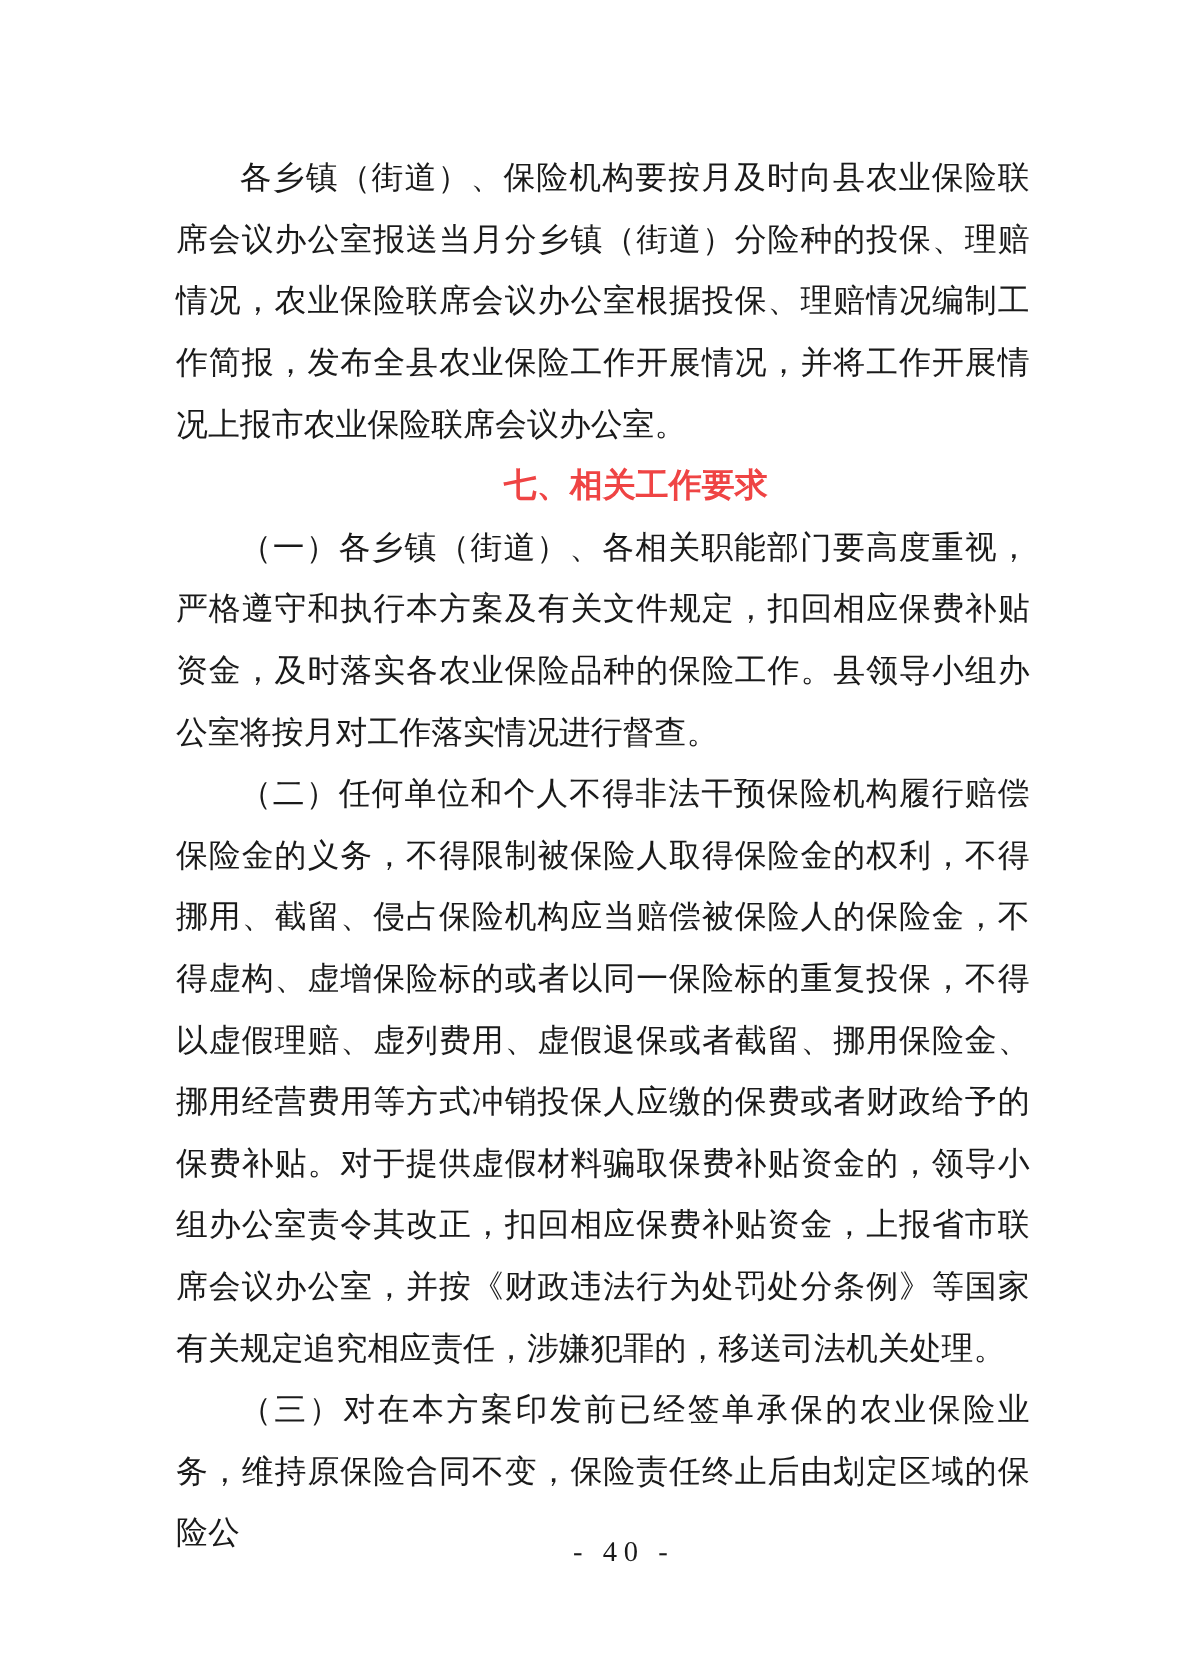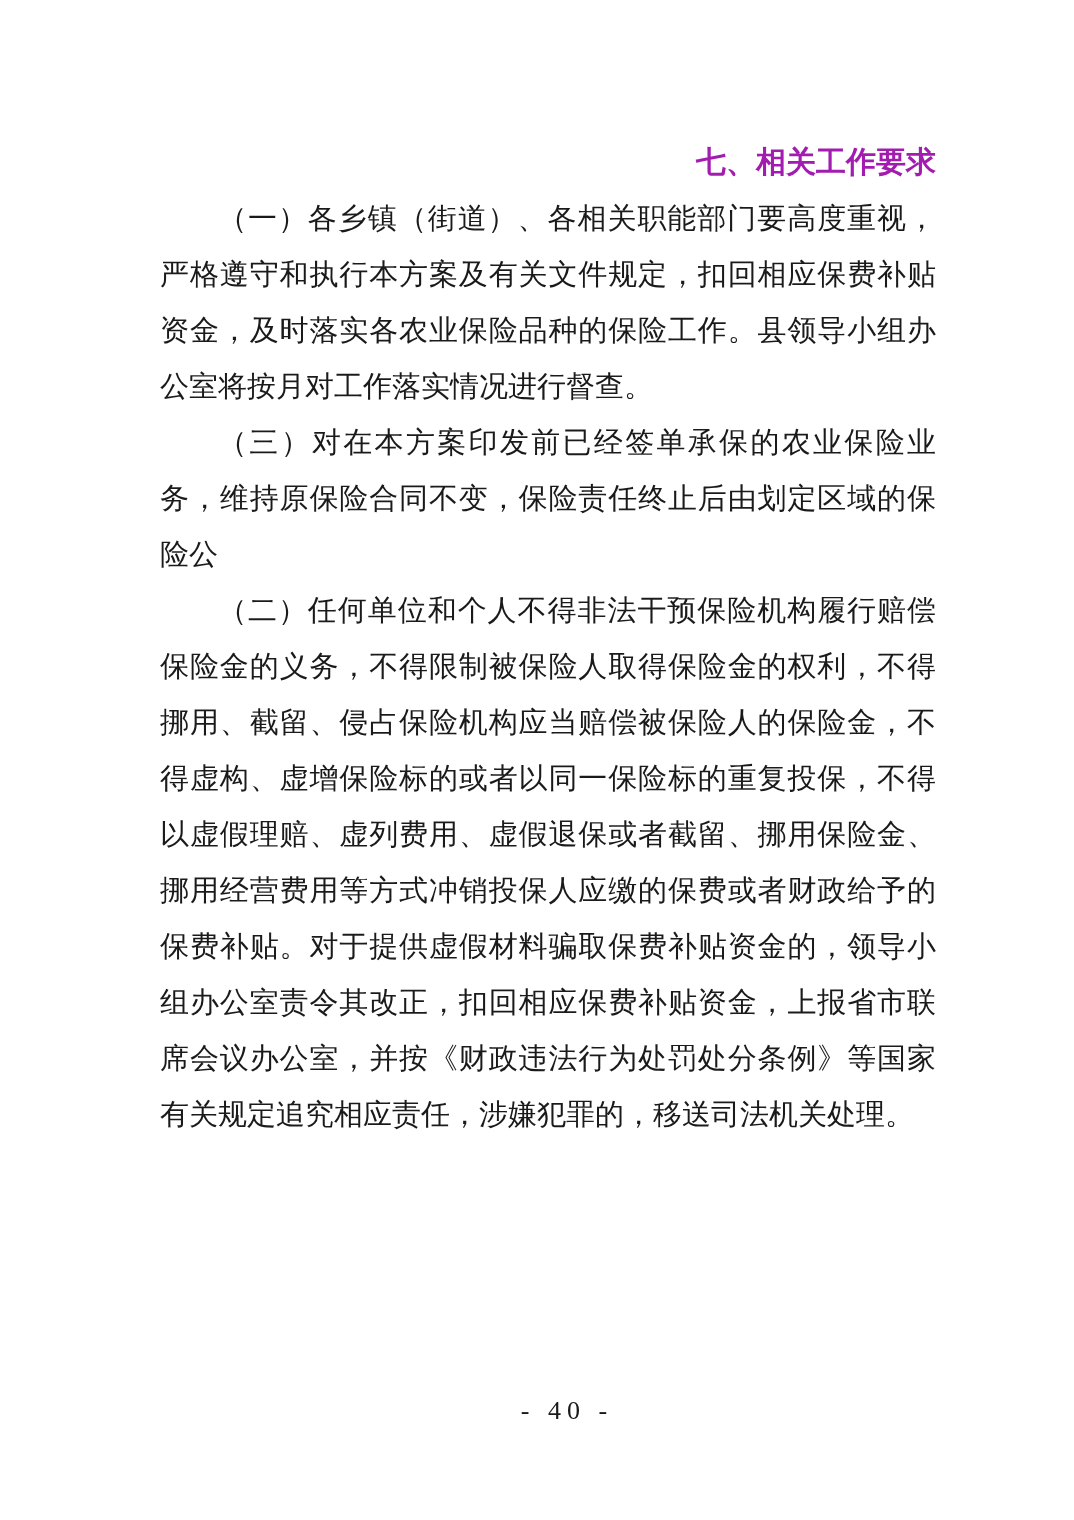--- a/index.html
+++ b/index.html
@@ -30,40 +30,41 @@
     text-indent: 2em;
     letter-spacing: 0;
   }
   .heading {
     margin: 0;
     font-size: 30px;
     line-height: 56px;
     text-indent: 2em;
     font-weight: bold;
     font-family: "Liberation Sans", "DejaVu Sans", sans-serif;
-    color: #a21caf;
-    text-align: right;
+    color: #ef4444;
+    text-align: center;
   }
   .page-number {
     position: absolute;
     top: 1396px;
     left: 0;
     width: 100%;
     text-align: center;
     font-size: 26px;
     letter-spacing: 6px;
     color: #1a1a1a;
     font-family: "Liberation Serif", "DejaVu Serif", serif;
     margin-left: 30px;
   }
 </style>
 </head>
 <body>
 
 <div class="page">
   <div class="content">
+    <p class="body-para">各乡镇（街道）、保险机构要按月及时向县农业保险联席会议办公室报送当月分乡镇（街道）分险种的投保、理赔情况，农业保险联席会议办公室根据投保、理赔情况编制工作简报，发布全县农业保险工作开展情况，并将工作开展情况上报市农业保险联席会议办公室。</p>
     <h2 class="heading">七、相关工作要求</h2>
     <p class="body-para">（一）各乡镇（街道）、各相关职能部门要高度重视，严格遵守和执行本方案及有关文件规定，扣回相应保费补贴资金，及时落实各农业保险品种的保险工作。县领导小组办公室将按月对工作落实情况进行督查。</p>
+    <p class="body-para">（二）任何单位和个人不得非法干预保险机构履行赔偿保险金的义务，不得限制被保险人取得保险金的权利，不得挪用、截留、侵占保险机构应当赔偿被保险人的保险金，不得虚构、虚增保险标的或者以同一保险标的重复投保，不得以虚假理赔、虚列费用、虚假退保或者截留、挪用保险金、挪用经营费用等方式冲销投保人应缴的保费或者财政给予的保费补贴。对于提供虚假材料骗取保费补贴资金的，领导小组办公室责令其改正，扣回相应保费补贴资金，上报省市联席会议办公室，并按《财政违法行为处罚处分条例》等国家有关规定追究相应责任，涉嫌犯罪的，移送司法机关处理。</p>
     <p class="body-para">（三）对在本方案印发前已经签单承保的农业保险业务，维持原保险合同不变，保险责任终止后由划定区域的保险公</p>
-    <p class="body-para">（二）任何单位和个人不得非法干预保险机构履行赔偿保险金的义务，不得限制被保险人取得保险金的权利，不得挪用、截留、侵占保险机构应当赔偿被保险人的保险金，不得虚构、虚增保险标的或者以同一保险标的重复投保，不得以虚假理赔、虚列费用、虚假退保或者截留、挪用保险金、挪用经营费用等方式冲销投保人应缴的保费或者财政给予的保费补贴。对于提供虚假材料骗取保费补贴资金的，领导小组办公室责令其改正，扣回相应保费补贴资金，上报省市联席会议办公室，并按《财政违法行为处罚处分条例》等国家有关规定追究相应责任，涉嫌犯罪的，移送司法机关处理。</p>
   </div>
   <div class="page-number">- 40 -</div>
 </div>
 
 </body></html>

